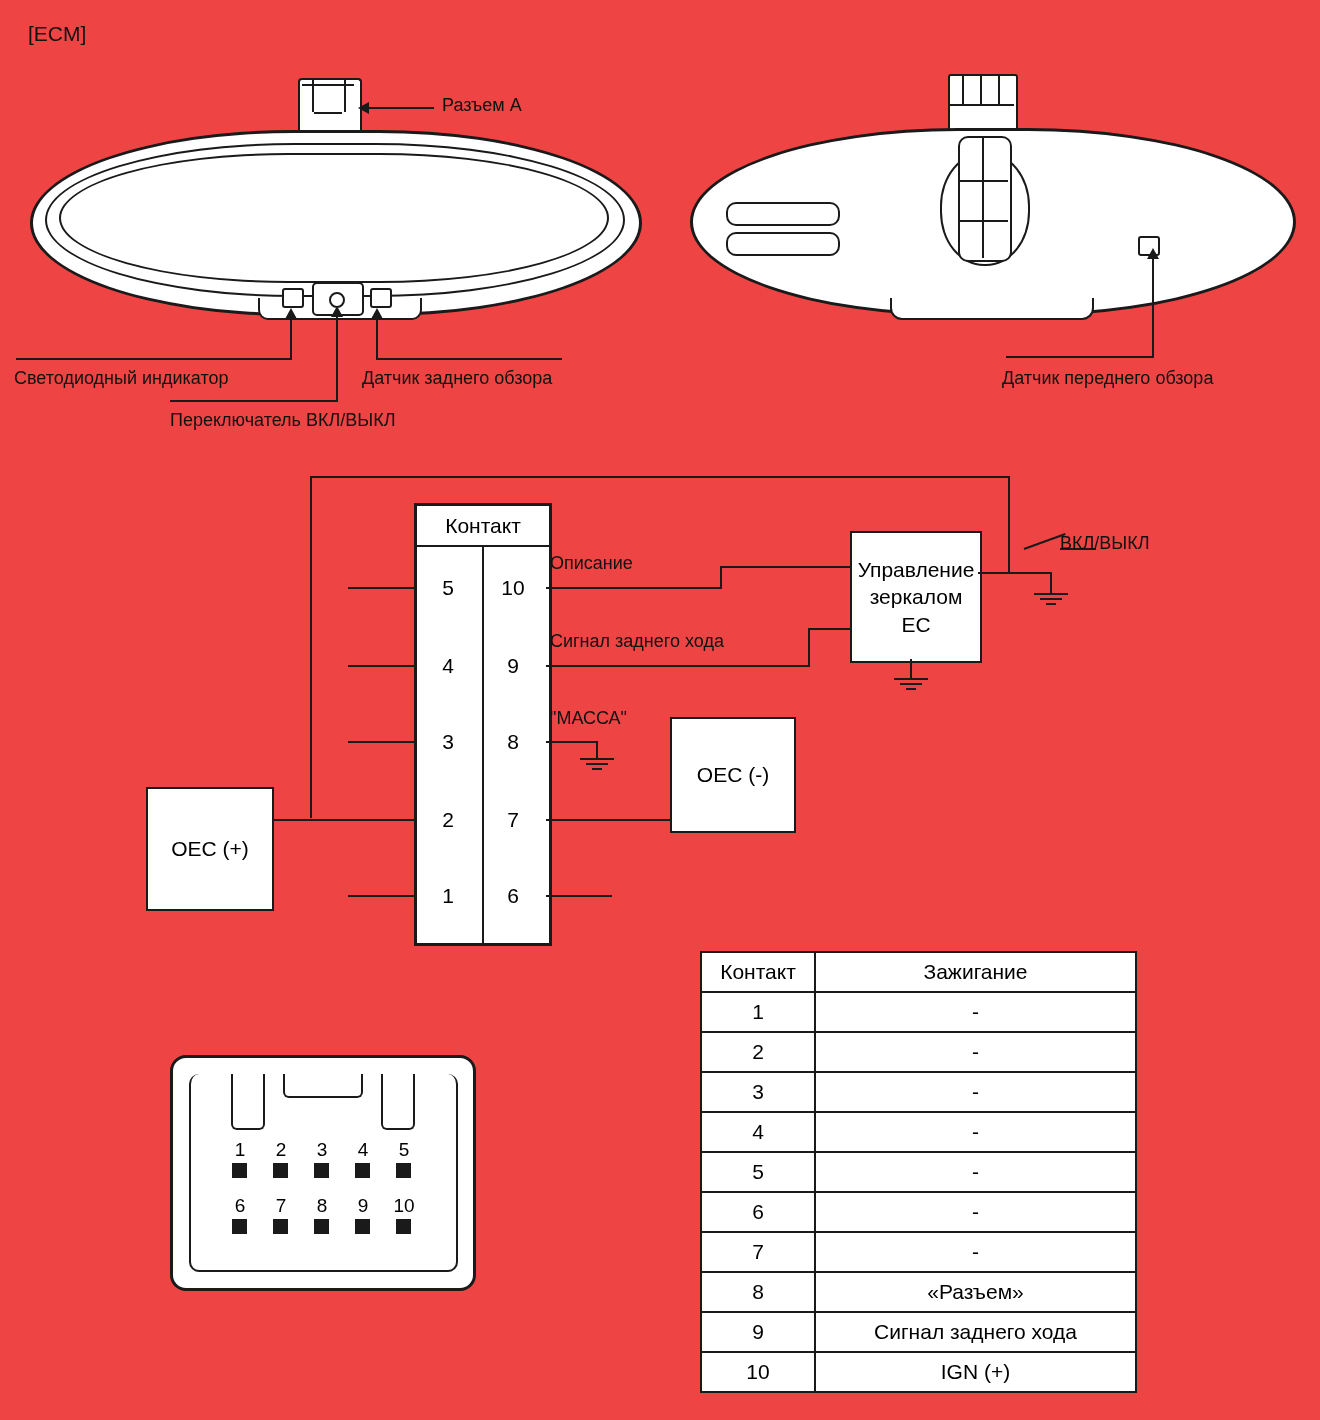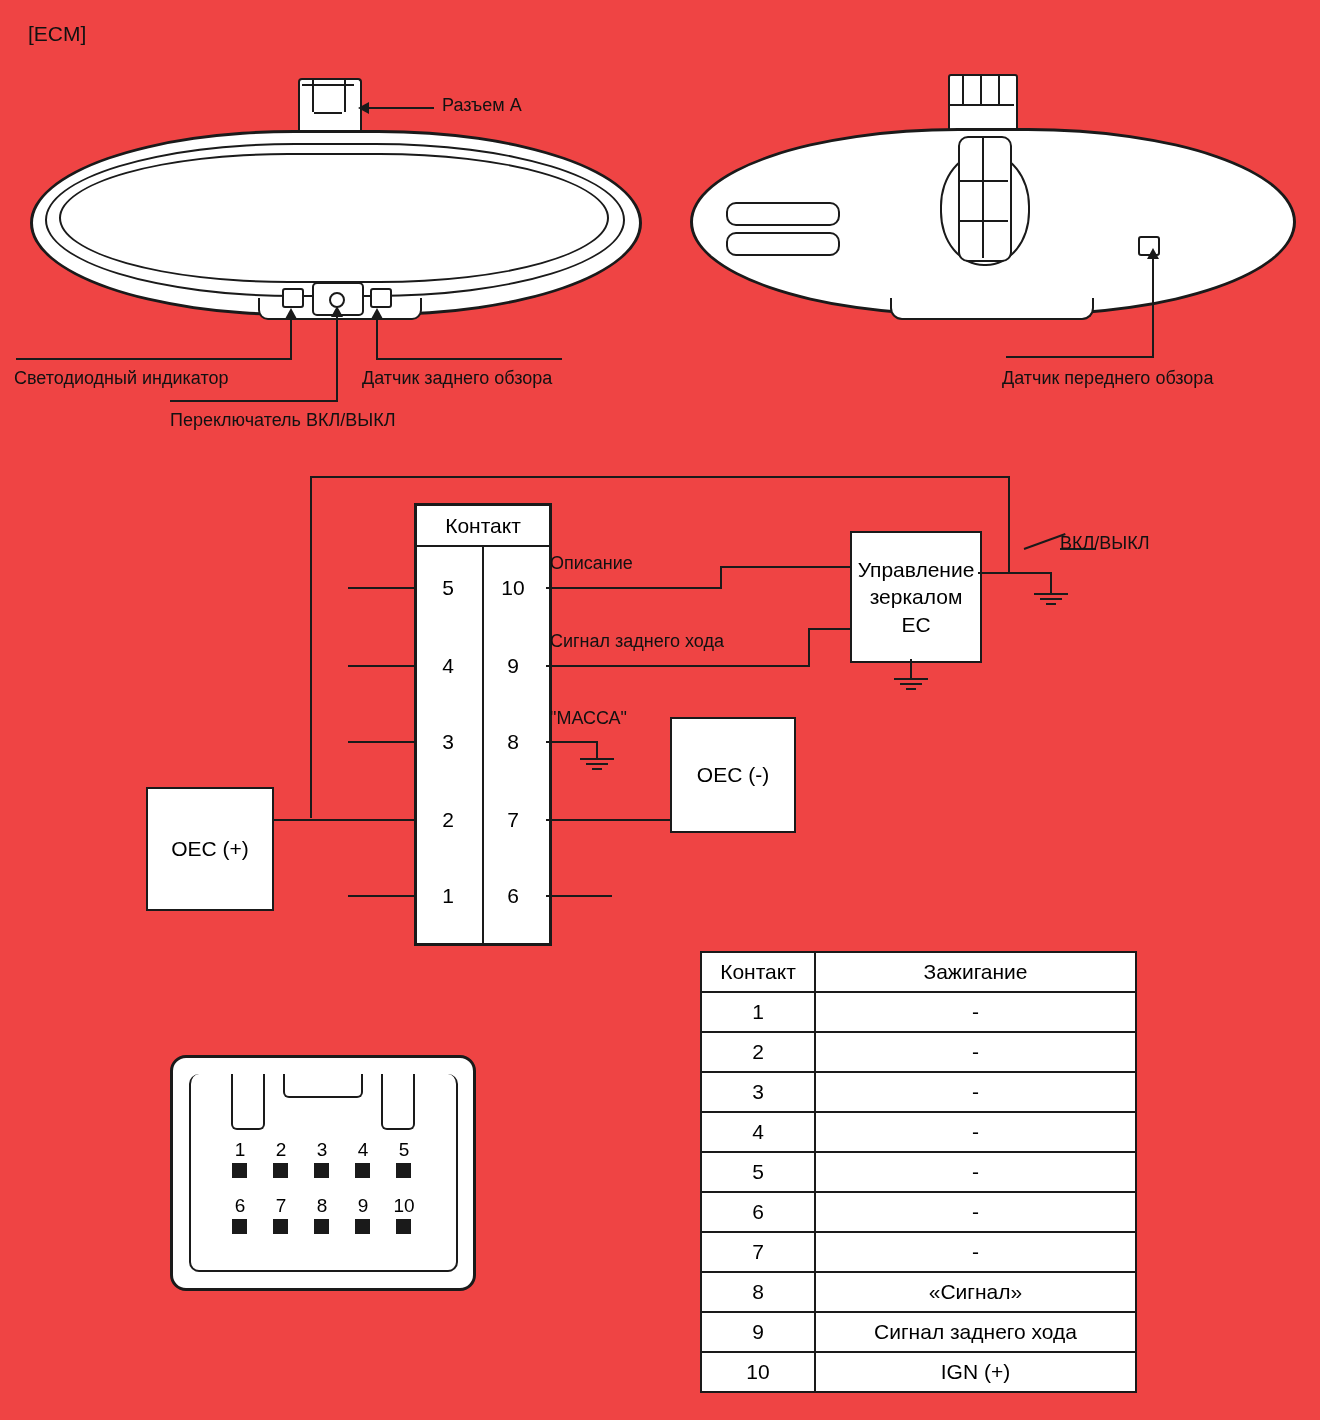--- a/index.html
+++ b/index.html
@@ -398,21 +398,21 @@
       <tr>
         <td class="c1">6</td>
         <td class="c2">-</td>
       </tr>
       <tr>
         <td class="c1">7</td>
         <td class="c2">-</td>
       </tr>
       <tr>
         <td class="c1">8</td>
-        <td class="c2">«Сигнал»</td>
+        <td class="c2">«Разъем»</td>
       </tr>
       <tr>
         <td class="c1">9</td>
         <td class="c2">Сигнал заднего хода</td>
       </tr>
       <tr>
         <td class="c1">10</td>
         <td class="c2">IGN (+)</td>
       </tr>
     </tbody>

